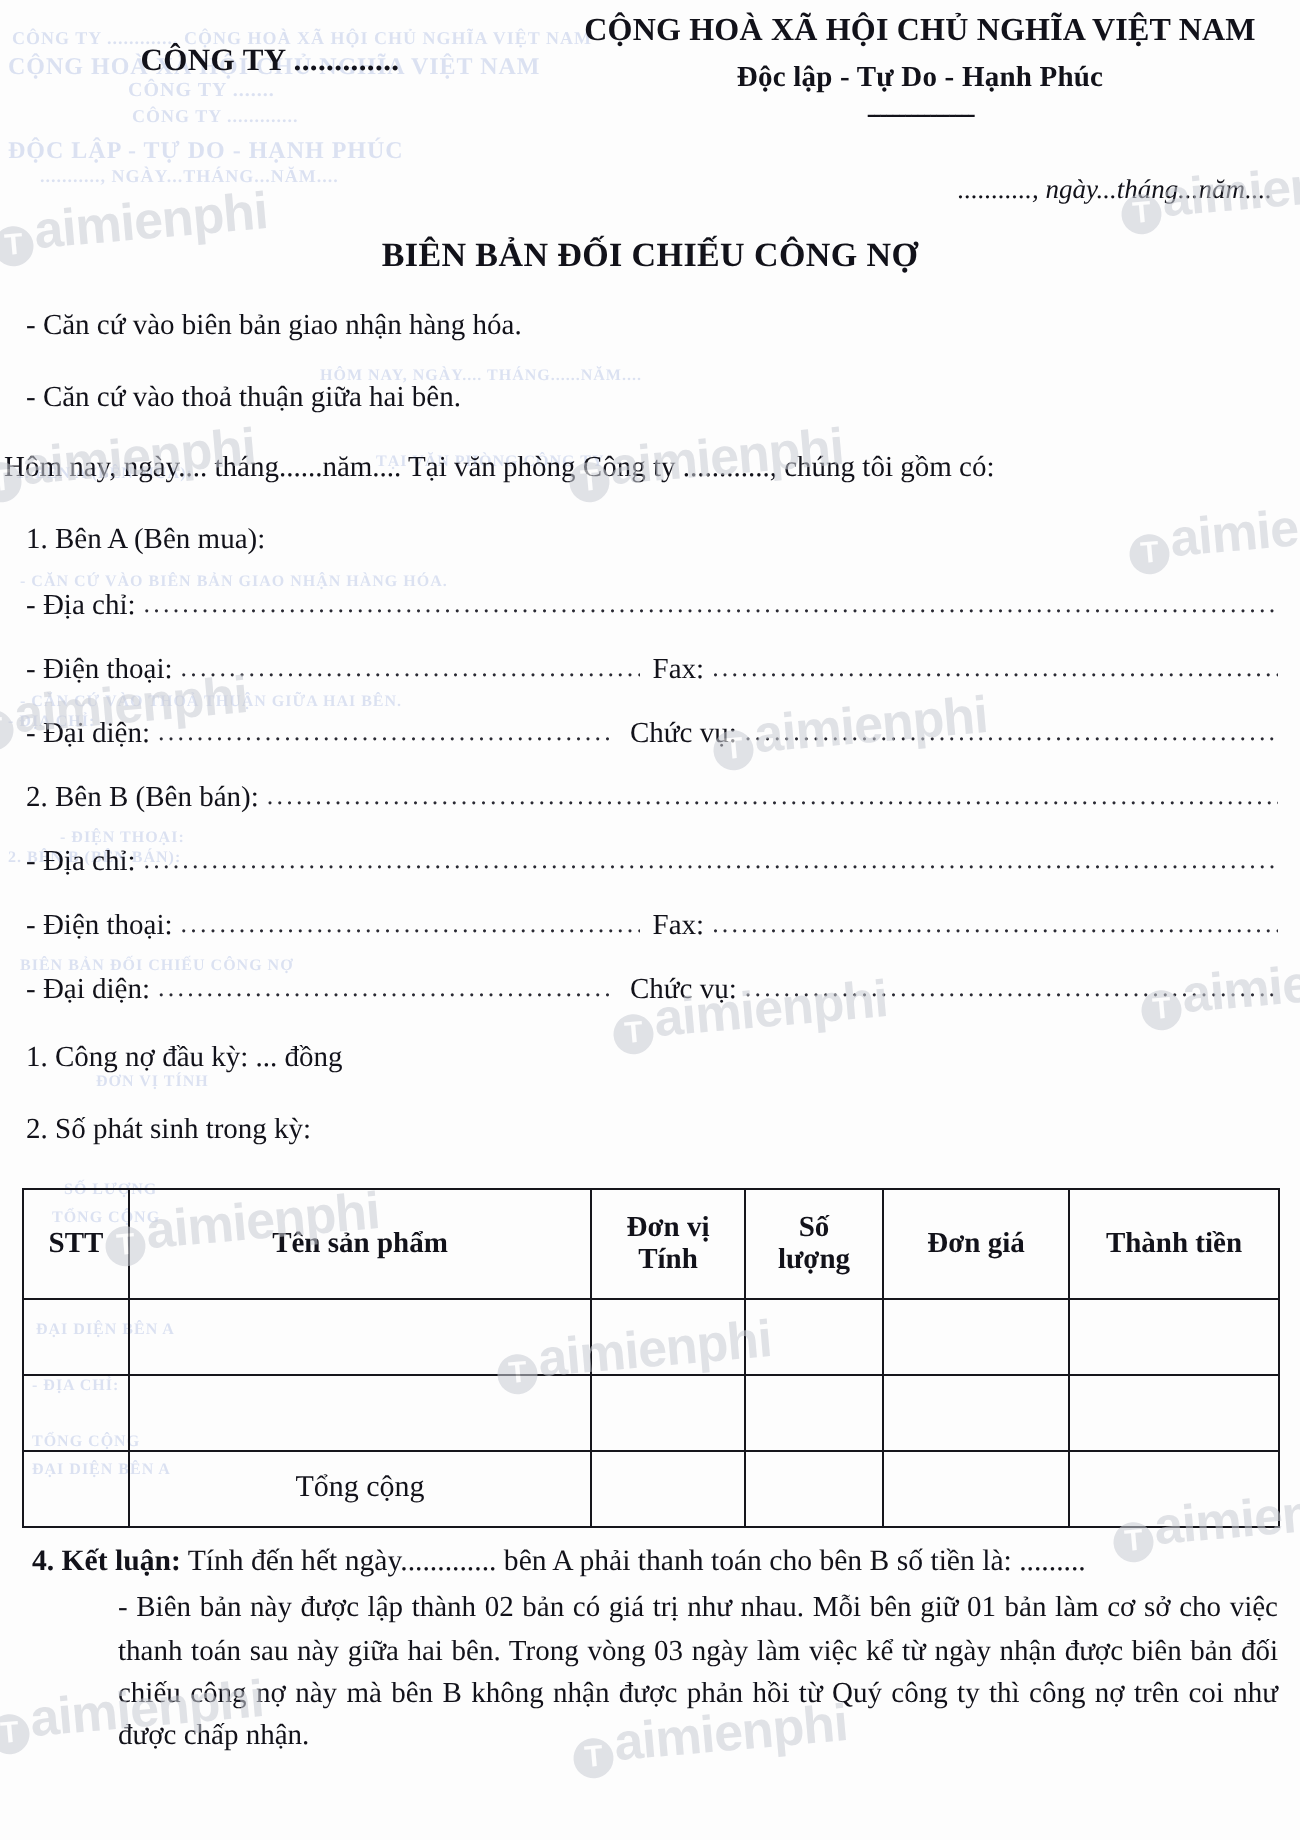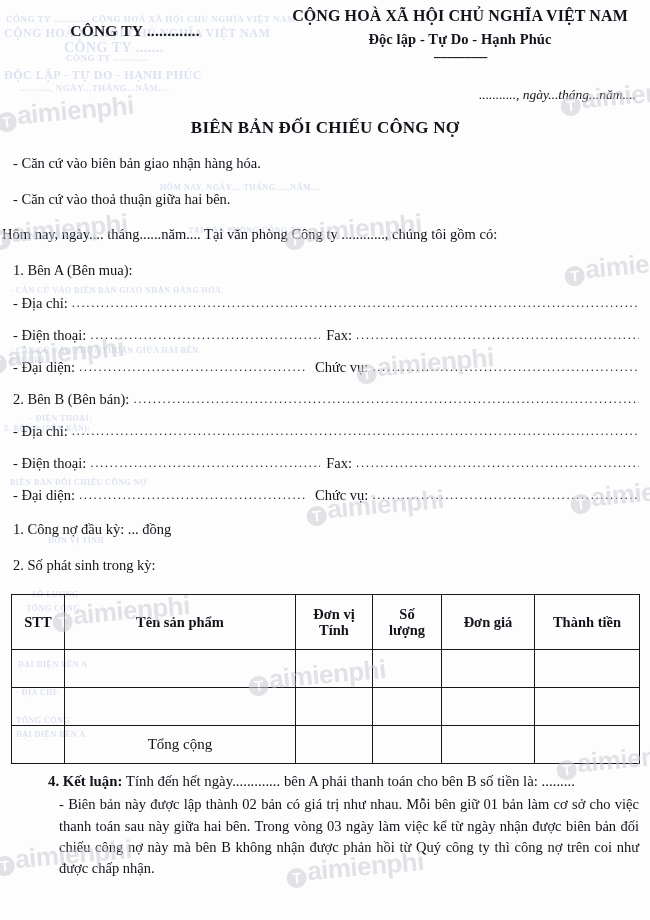--- a/index.html
+++ b/index.html
@@ -201,21 +201,21 @@
   }
   .num-line .reg { font-weight: normal; }
   .para { margin-top: 4px; margin-left: 48px; }
 </style>
 </head>
 <body>
 
 <div id="ghost-layer">
   <div class="ghost" style="left:6px;  top:14px;  font-size:9px;">CÔNG TY ............. CỘNG HOÀ XÃ HỘI CHỦ NGHĨA VIỆT NAM</div>
   <div class="ghost" style="left:4px;  top:26px;  font-size:12px;">CỘNG HOÀ XÃ HỘI CHỦ NGHĨA VIỆT NAM</div>
-  <div class="ghost" style="left:64px; top:40px;  font-size:14px;">CÔNG TY .......</div>
+  <div class="ghost" style="left:64px; top:40px;  font-size:10px;">CÔNG TY .......</div>
   <div class="ghost" style="left:66px; top:53px;  font-size:9px;">CÔNG TY .............</div>
   <div class="ghost" style="left:4px;  top:68px;  font-size:12px;">Độc lập - Tự Do - Hạnh Phúc</div>
   <div class="ghost" style="left:20px; top:83px;  font-size:9px;">..........., ngày...tháng...năm....</div>
   <div class="ghost" style="left:160px;top:183px; font-size:8px;">HÔM NAY, NGÀY.... THÁNG......NĂM....</div>
   <div class="ghost" style="left:188px;top:226px; font-size:8px;">TẠI VĂN PHÒNG CÔNG TY</div>
   <div class="ghost" style="left:8px;  top:232px; font-size:8px;">1. BÊN A (BÊN MUA):</div>
   <div class="ghost" style="left:10px; top:286px; font-size:8px;">- Căn cứ vào biên bản giao nhận hàng hóa.</div>
   <div class="ghost" style="left:10px; top:346px; font-size:8px;">- Căn cứ vào thoả thuận giữa hai bên.</div>
   <div class="ghost" style="left:4px;  top:356px; font-size:8px;">- ĐỊA CHỈ:</div>
   <div class="ghost" style="left:30px; top:414px; font-size:8px;">- ĐIỆN THOẠI:</div>
@@ -347,21 +347,21 @@
         <td class="total-label">Tổng cộng</td>
         <td></td>
         <td></td>
         <td></td>
         <td></td>
       </tr>
     </tbody>
   </table>
 
 
-  <div class="num-line" style="padding-left:16px;margin-left:32px;">
+  <div class="num-line" style="padding-left:16px;">
     <span>4. Kết luận:</span><span class="reg"> Tính đến hết ngày............. bên A phải thanh toán cho bên B số tiền là: .........</span>
   </div>
 
   <div class="closing para">- Biên bản này được lập thành 02 bản có giá trị như nhau. Mỗi bên giữ 01 bản làm cơ sở cho việc thanh toán sau này giữa hai bên. Trong vòng 03 ngày làm việc kể từ ngày nhận được biên bản đối chiếu công nợ này mà bên B không nhận được phản hồi từ Quý công ty thì công nợ trên coi như được chấp nhận.</div>
 
 </div>
 
 <div id="watermark-layer">
   <div class="wm" style="left:-4px;  top:96px;  transform:rotate(-5deg);"><span class="wm-mark">T</span><span>aimienphi</span></div>
   <div class="wm" style="left:560px; top:80px;  transform:rotate(-5deg);"><span class="wm-mark">T</span><span>aimienphi</span></div>

